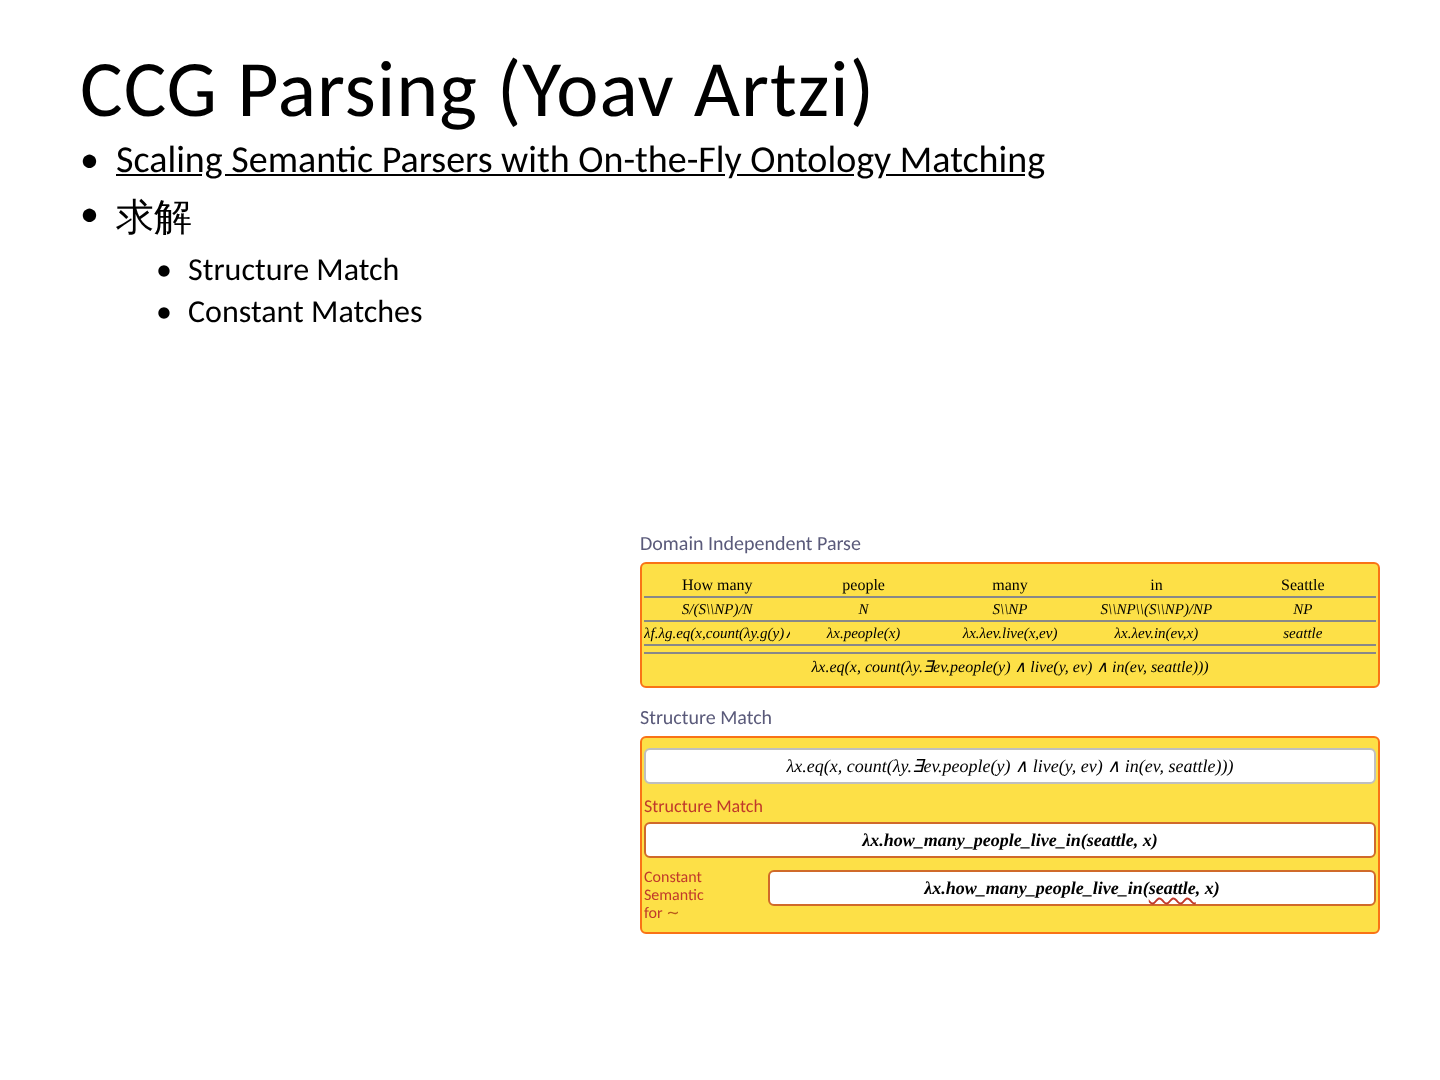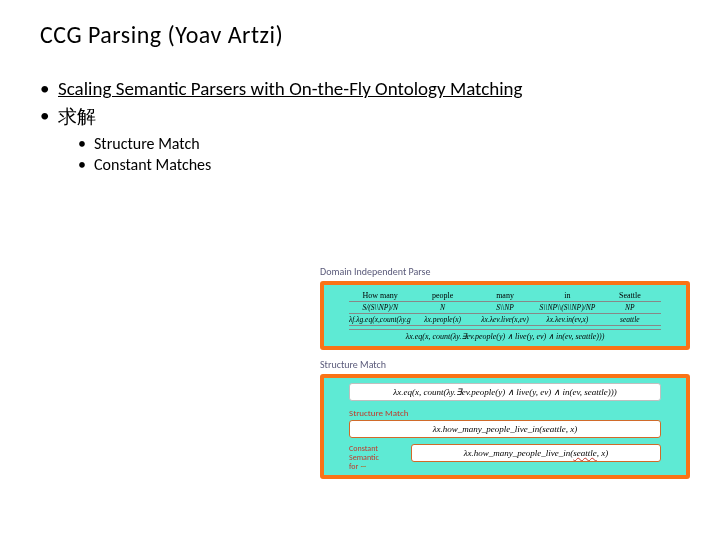--- a/index.html
+++ b/index.html
@@ -6,23 +6,22 @@
   body {
     width: 720px;
     height: 540px;
     background: #fff;
     font-family: Calibri, "Segoe UI", Arial, sans-serif;
     color: #000;
     padding: 20px 40px;
     position: relative;
   }
   h1 {
-    font-size: 24px;
+    font-size: 40px;
     font-weight: 400;
-    margin-bottom: 28px;
     letter-spacing: 0.5px;
   }
   ul.top { list-style: none; }
   ul.top > li {
     font-size: 19px;
     margin-bottom: 4px;
     padding-left: 18px;
     position: relative;
   }
   ul.top > li::before {
@@ -51,25 +50,25 @@
     right: 30px;
     top: 265px;
     width: 370px;
   }
   .panel-label {
     font-size: 10px;
     color: #5a5a7a;
     margin-bottom: 3px;
   }
   .panel {
-    border: 4px solid #f97316;
+    border: 1px solid #f97316;
     border-radius: 3px;
-    padding: 5px 25px;
+    padding: 5px 1px;
     margin-bottom: 8px;
-    background: #5eead4;
+    background: #fde047;
   }
   .parse-row {
     display: flex;
     justify-content: space-between;
     border-bottom: 1px solid #888;
     font-size: 7.5px;
     padding: 1px 0;
   }
   .parse-row:last-of-type { border-bottom: none; }
   .parse-cell { flex: 1; text-align: center; font-family: 'Times New Roman', serif; font-style: italic; white-space: nowrap; overflow: hidden; }
@@ -87,21 +86,21 @@
     border: 1px solid #bfbfbf;
     border-radius: 3px;
     padding: 3px 6px;
     font-family: 'Times New Roman', serif;
     font-style: italic;
     font-size: 9px;
     margin-bottom: 6px;
     text-align: center;
     background: #fff;
   }
-  .formula-box.highlight { border-color: #d06a2a; }
+  .formula-box.highlight { border-color: #d06a2a; font-weight: bold; }
   .red-label {
     font-size: 9px;
     color: #c0392b;
     margin-bottom: 2px;
   }
   .match-row {
     display: flex;
     align-items: flex-start;
     gap: 12px;
   }

